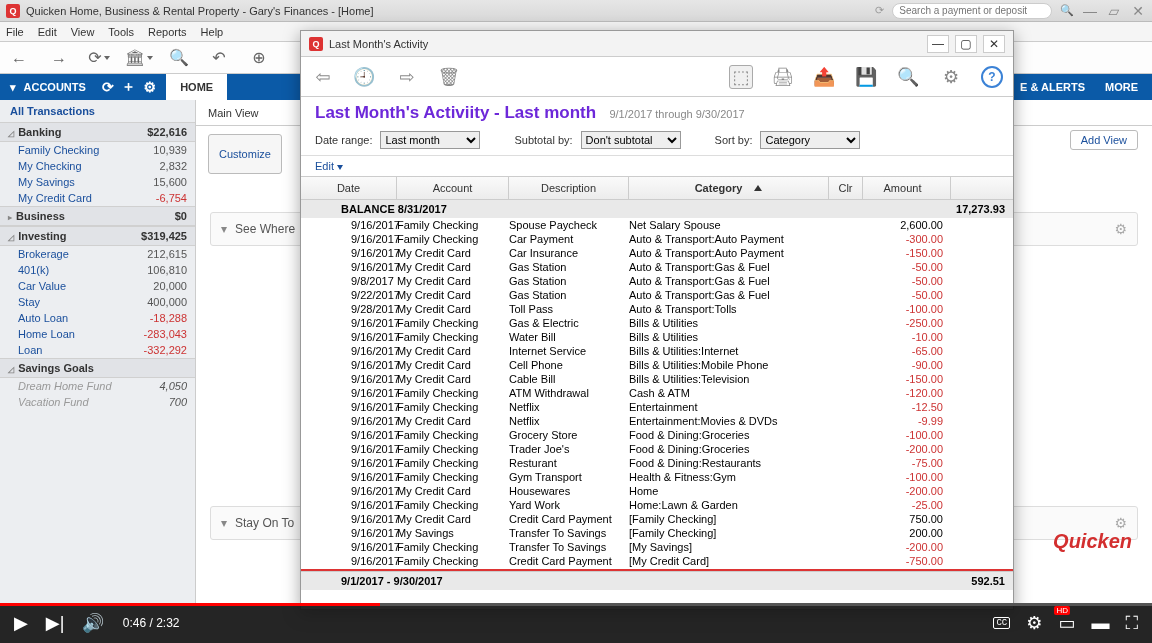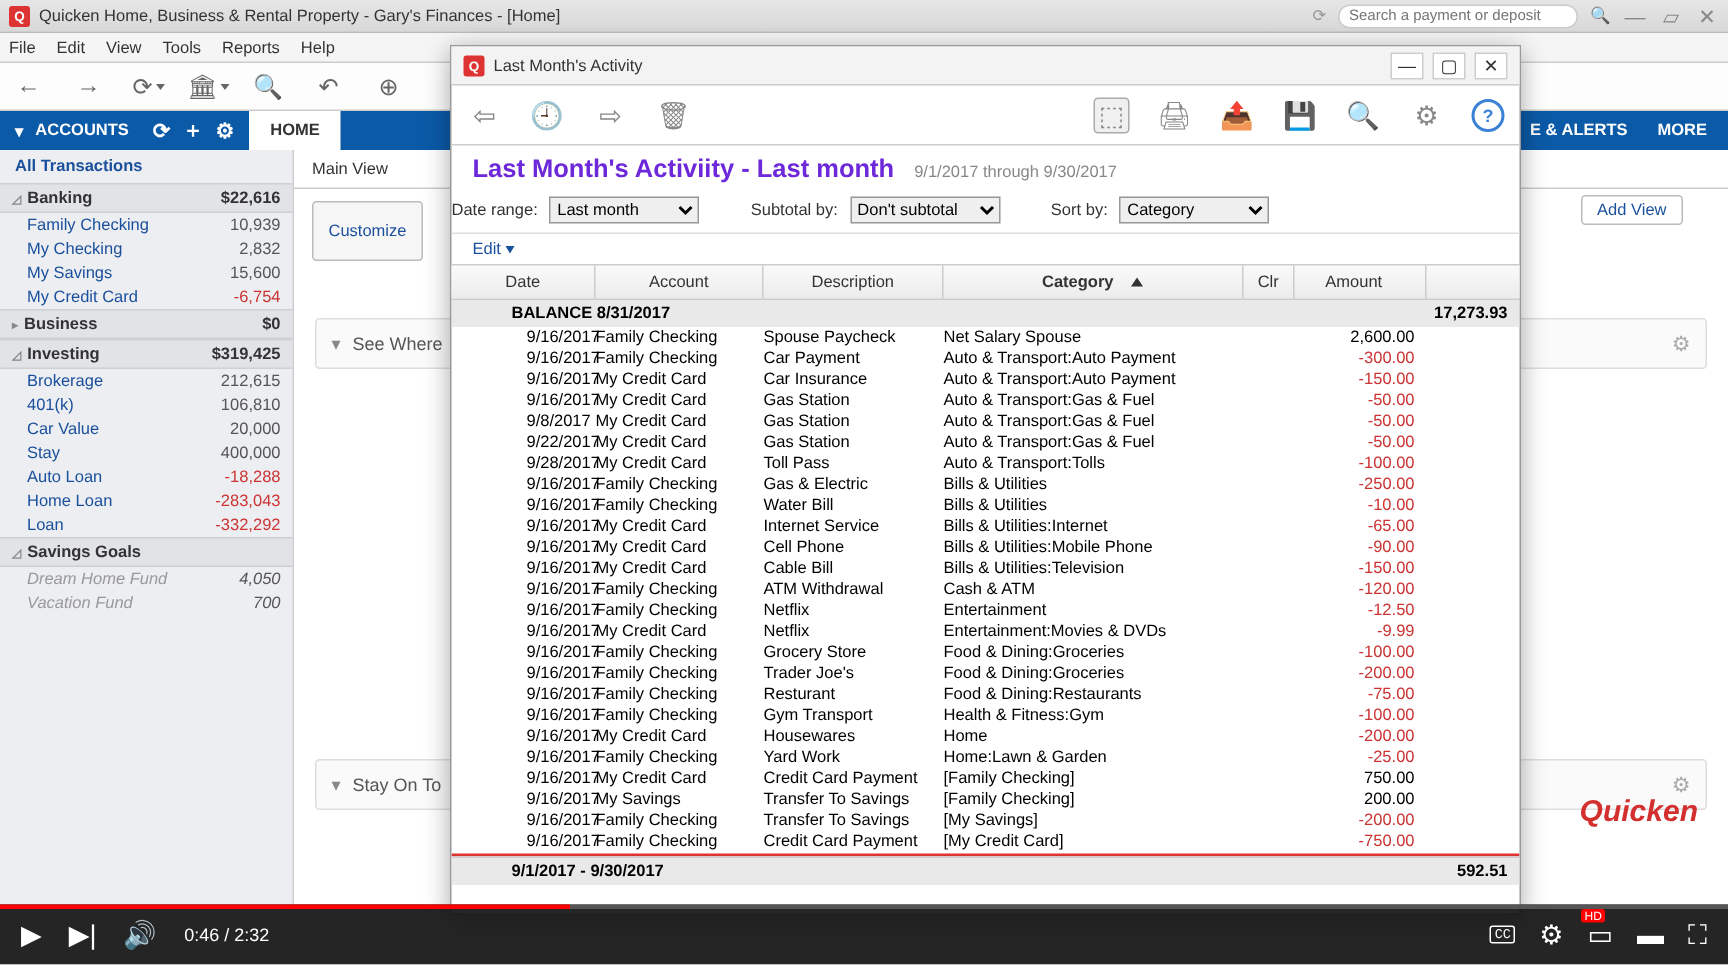--- a/index.html
+++ b/index.html
@@ -36,21 +36,21 @@
 .sidebar .group-hdr{background:#e1e3e7;border-top:1px solid #d0d0d0;border-bottom:1px solid #d0d0d0;padding:3px 8px;display:flex;justify-content:space-between;align-items:center;font-weight:bold;color:#333;}
 .sidebar .group-hdr .tri{color:#888;margin-right:4px;font-size:8px;}
 .sidebar .row{display:flex;justify-content:space-between;padding:2px 8px 2px 18px;color:#1a4f9c;cursor:pointer;}
 .sidebar .row .val{color:#555;}
 .sidebar .row .neg{color:#c33;}
 .sidebar .row.dim{color:#999;font-style:italic;}
 
 .main { flex:1; background:#fff; position:relative; }
 .mainview-bar{height:26px;border-bottom:1px solid #ccc;display:flex;align-items:center;padding:0 12px;font-size:11px;color:#333;}
 .customize-btn{margin:8px 12px;display:inline-block;padding:13px 10px;border:1px solid #bbb;border-radius:3px;background:#f6f6f6;font-size:11px;color:#1a4f9c;cursor:pointer;}
-.addview-btn{position:absolute;top:30px;right:30px;padding:3px 10px;border:1px solid #bbb;border-radius:3px;background:#fff;font-size:11px;color:#1a4f9c;cursor:pointer;}
+.addview-btn{position:absolute;top:30px;right:14px;padding:3px 10px;border:1px solid #bbb;border-radius:3px;background:#fff;font-size:11px;color:#1a4f9c;cursor:pointer;}
 
 
 .collapsed-section{margin:8px 14px;border:1px solid #ddd;border-radius:3px;background:#fafafa;padding:8px 10px;display:flex;align-items:center;gap:8px;color:#555;}
 .collapsed-section .chev{color:#888;}
 .gear-right{margin-left:auto;color:#aaa;font-size:14px;cursor:pointer;}
 
 
 .dlg{position:absolute;left:300px;top:30px;width:714px;height:580px;background:#fff;border:1px solid #999;box-shadow:0 4px 16px rgba(0,0,0,.35);display:flex;flex-direction:column;}
 .dlg-title{height:26px;background:#f3f3f3;border-bottom:1px solid #ccc;display:flex;align-items:center;padding:0 8px;font-size:11px;color:#333;}
 .dlg-title .qicon{width:14px;height:14px;background:#d33;border-radius:2px;margin-right:6px;display:inline-flex;align-items:center;justify-content:center;color:#fff;font-weight:bold;font-size:9px;}
@@ -58,21 +58,21 @@
 .dlg-title .winbtn{width:22px;height:18px;border:1px solid #ccc;display:flex;align-items:center;justify-content:center;font-size:12px;cursor:pointer;background:#fff;}
 .dlg-tb{height:40px;border-bottom:1px solid #ccc;display:flex;align-items:center;padding:0 10px;gap:18px;}
 .dlg-tb .tbicon{width:24px;height:24px;display:flex;align-items:center;justify-content:center;color:#888;font-size:18px;border-radius:3px;}
 .dlg-tb .tbicon.clock{color:#c24f4f;}
 .dlg-tb .tbicon.active{border:1px solid #aaa;background:#f0f0f0;}
 .dlg-tb .spacer{flex:1;}
 .dlg-tb .help{width:22px;height:22px;border:2px solid #3b82d6;border-radius:50%;color:#3b82d6;font-weight:bold;display:flex;align-items:center;justify-content:center;}
 .dlg-head{padding:6px 14px 4px;}
 .dlg-head h2{font-size:17px;font-weight:bold;color:#6d28d9;display:inline;}
 .dlg-head .range{color:#888;font-size:11px;margin-left:10px;}
-.dlg-filters{display:flex;align-items:center;gap:8px;padding:4px 0 6px;font-size:11px;border-bottom:1px solid #ddd;}
+.dlg-filters{display:flex;align-items:center;gap:8px;padding:4px 14px 6px;font-size:11px;border-bottom:1px solid #ddd;}
 .dlg-filters label{color:#333;}
 .dlg-filters select{height:18px;border:1px solid #999;font-size:11px;min-width:100px;}
 .dlg-edit{padding:4px 14px;color:#1a4f9c;font-size:11px;cursor:pointer;}
 .dlg-edit .tri{border-left:3px solid transparent;border-right:3px solid transparent;border-top:5px solid #1a4f9c;display:inline-block;margin-left:3px;vertical-align:middle;}
 .dlg-columns{height:24px;background:linear-gradient(#fafafa,#ececec);border-top:1px solid #ccc;border-bottom:1px solid #ccc;display:flex;font-size:11px;color:#333;}
 .dlg-columns .col{border-right:1px solid #ccc;display:flex;align-items:center;justify-content:center;font-weight:normal;}
 .dlg-columns .col.sort{font-weight:bold;}
 .c-date{width:96px;} .c-acct{width:112px;} .c-desc{width:120px;} .c-cat{width:200px;} .c-clr{width:34px;} .c-amt{width:88px;justify-content:flex-end;padding-right:8px;}
 .sort-arrow{border-left:4px solid transparent;border-right:4px solid transparent;border-bottom:6px solid #333;display:inline-block;margin-left:12px;}
 .dlg-body{flex:1;overflow:auto;font-size:11px;}

